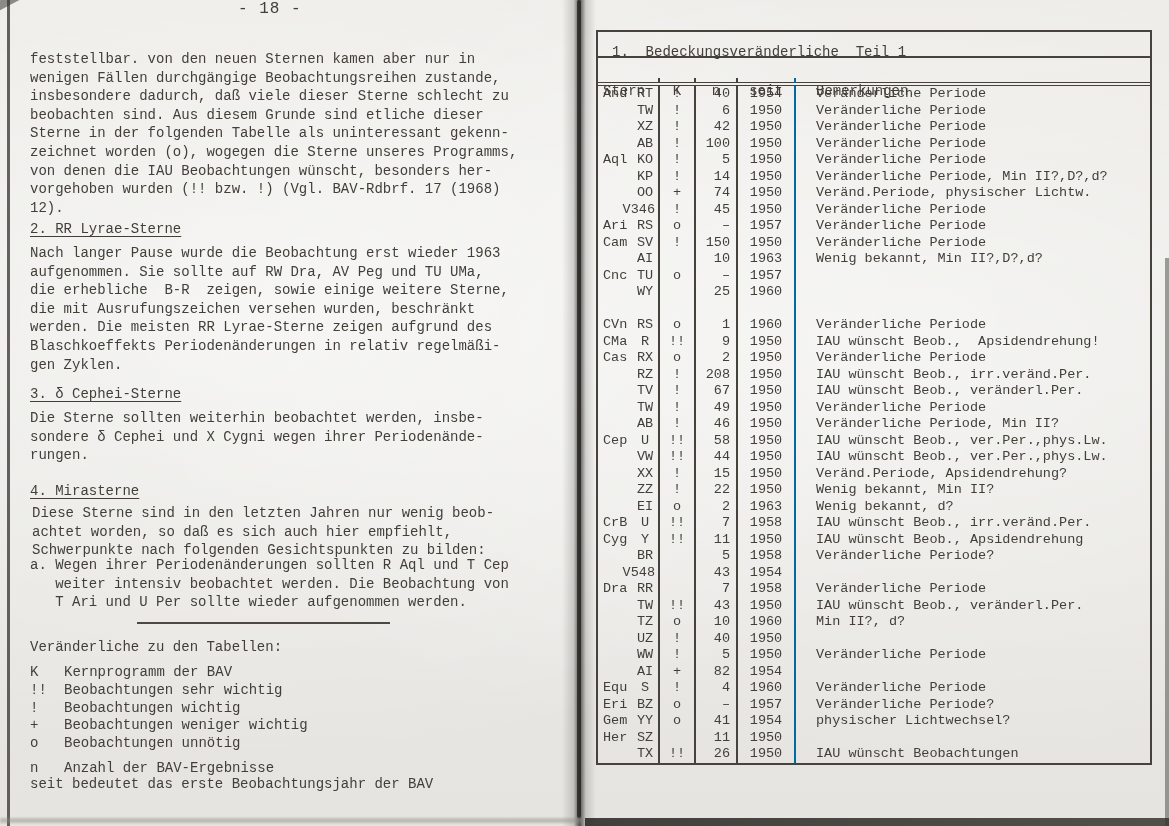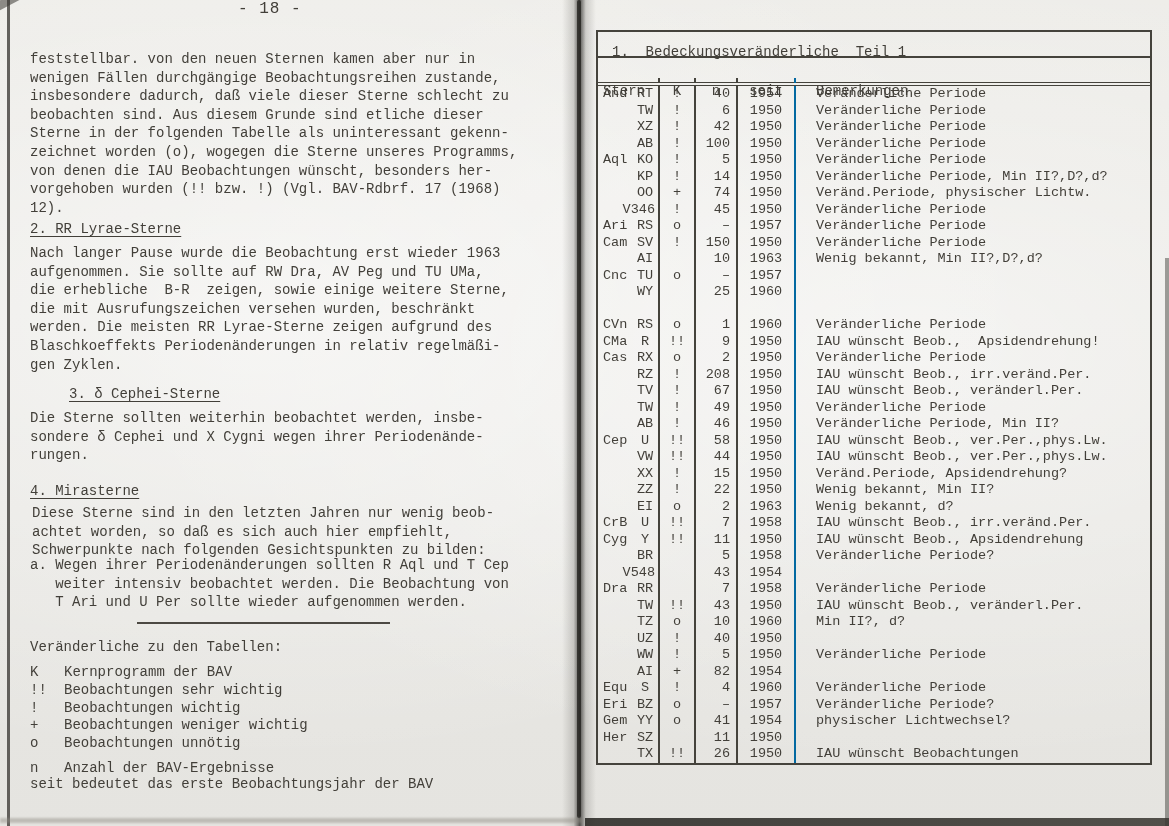--- a/index.html
+++ b/index.html
@@ -77,21 +77,21 @@
 <div class="paper"></div>
 
 <div>
   <div class="pagenum">- 18 -</div>
 
   <div class="txt" style="left:30px; top:50px;"><div class="tline">feststellbar. von den neuen Sternen kamen aber nur in</div><div class="tline">wenigen Fällen durchgängige Beobachtungsreihen zustande,</div><div class="tline">insbesondere dadurch, daß viele dieser Sterne schlecht zu</div><div class="tline">beobachten sind. Aus diesem Grunde sind etliche dieser</div><div class="tline">Sterne in der folgenden Tabelle als uninteressant gekenn-</div><div class="tline">zeichnet worden (o), wogegen die Sterne unseres Programms,</div><div class="tline">von denen die IAU Beobachtungen wünscht, besonders her-</div><div class="tline">vorgehoben wurden (!! bzw. !) (Vgl. BAV-Rdbrf. 17 (1968)</div><div class="tline">12).</div></div>
 
   <div class="txt heading" style="left:30px; top:220px;">2. RR Lyrae-Sterne</div>
   <div class="txt" style="left:30px; top:244px;"><div class="tline">Nach langer Pause wurde die Beobachtung erst wieder 1963</div><div class="tline">aufgenommen. Sie sollte auf RW Dra, AV Peg und TU UMa,</div><div class="tline">die erhebliche  B-R  zeigen, sowie einige weitere Sterne,</div><div class="tline">die mit Ausrufungszeichen versehen wurden, beschränkt</div><div class="tline">werden. Die meisten RR Lyrae-Sterne zeigen aufgrund des</div><div class="tline">Blaschkoeffekts Periodenänderungen in relativ regelmäßi-</div><div class="tline">gen Zyklen.</div></div>
 
-  <div class="txt heading" style="left:30px; top:385px;margin-left:39px;">3. δ Cephei-Sterne</div>
+  <div class="txt heading" style="left:30px; top:385px;">3. δ Cephei-Sterne</div>
   <div class="txt" style="left:30px; top:409px;"><div class="tline">Die Sterne sollten weiterhin beobachtet werden, insbe-</div><div class="tline">sondere δ Cephei und X Cygni wegen ihrer Periodenände-</div><div class="tline">rungen.</div></div>
 
   <div class="txt heading" style="left:30px; top:482px;">4. Mirasterne</div>
   <div class="txt" style="left:32px; top:504px;"><div class="tline">Diese Sterne sind in den letzten Jahren nur wenig beob-</div><div class="tline">achtet worden, so daß es sich auch hier empfiehlt,</div><div class="tline">Schwerpunkte nach folgenden Gesichtspunkten zu bilden:</div></div>
 
   <div class="txt" style="left:30px; top:556px; line-height:18px;"><div class="tline">a. Wegen ihrer Periodenänderungen sollten R Aql und T Cep</div><div class="tline">   weiter intensiv beobachtet werden. Die Beobachtung von</div><div class="tline">   T Ari und U Per sollte wieder aufgenommen werden.</div></div>
 
   <div class="divider"></div>
 
   <div class="txt" style="left:30px; top:638px;">Veränderliche zu den Tabellen:</div>

